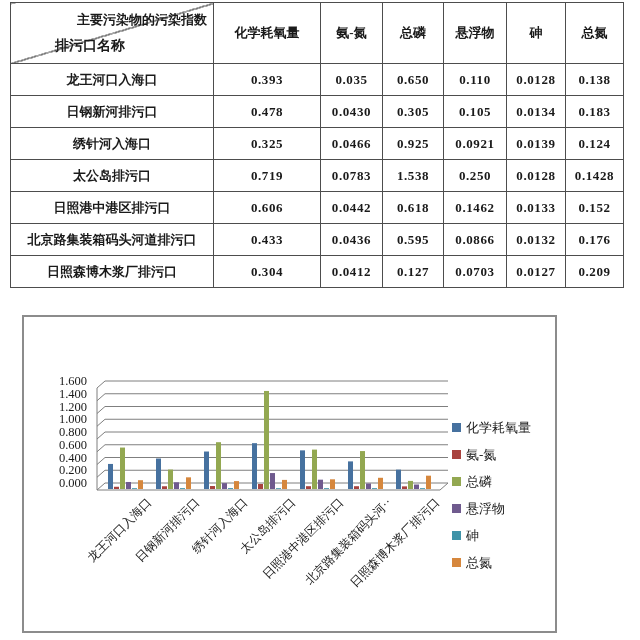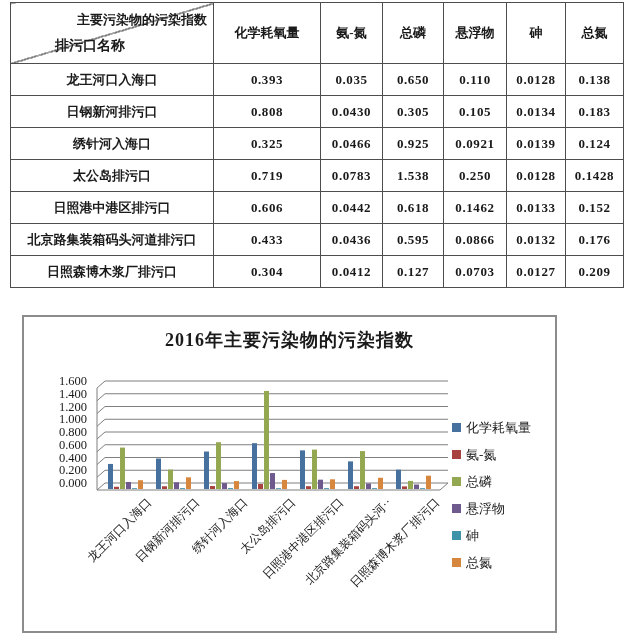--- a/index.html
+++ b/index.html
@@ -68,21 +68,21 @@
           <th>龙王河口入海口</th>
           <td class="num">0.393</td>
           <td class="num">0.035</td>
           <td class="num">0.650</td>
           <td class="num">0.110</td>
           <td class="num">0.0128</td>
           <td class="num">0.138</td>
         </tr>
         <tr>
           <th>日钢新河排污口</th>
-          <td class="num">0.808</td>
+          <td class="num">0.478</td>
           <td class="num">0.0430</td>
           <td class="num">0.305</td>
           <td class="num">0.105</td>
           <td class="num">0.0134</td>
           <td class="num">0.183</td>
         </tr>
         <tr>
           <th>绣针河入海口</th>
           <td class="num">0.325</td>
           <td class="num">0.0466</td>
@@ -124,21 +124,20 @@
           <td class="num">0.0412</td>
           <td class="num">0.127</td>
           <td class="num">0.0703</td>
           <td class="num">0.0127</td>
           <td class="num">0.209</td>
         </tr>
       </tbody>
   </table>
 
   <div class="chartbox">
-    <div class="charttitle">2016年主要污染物的污染指数</div>
     <svg id="chartsvg" width="531" height="314" viewBox="0 0 531 314">
         <line x1="81" y1="166" x2="424" y2="166" stroke="#7f7f7f" stroke-width="1"></line>
         <line x1="81" y1="166" x2="73" y2="173" stroke="#7f7f7f" stroke-width="1"></line>
         <text x="63" y="170" text-anchor="end" font-size="12.5">0.000</text>
         <line x1="81" y1="153.25" x2="424" y2="153.25" stroke="#7f7f7f" stroke-width="1"></line>
         <line x1="81" y1="153.25" x2="73" y2="160.25" stroke="#7f7f7f" stroke-width="1"></line>
         <text x="63" y="157.25" text-anchor="end" font-size="12.5">0.200</text>
         <line x1="81" y1="140.5" x2="424" y2="140.5" stroke="#7f7f7f" stroke-width="1"></line>
         <line x1="81" y1="140.5" x2="73" y2="147.5" stroke="#7f7f7f" stroke-width="1"></line>
         <text x="63" y="144.5" text-anchor="end" font-size="12.5">0.400</text>

